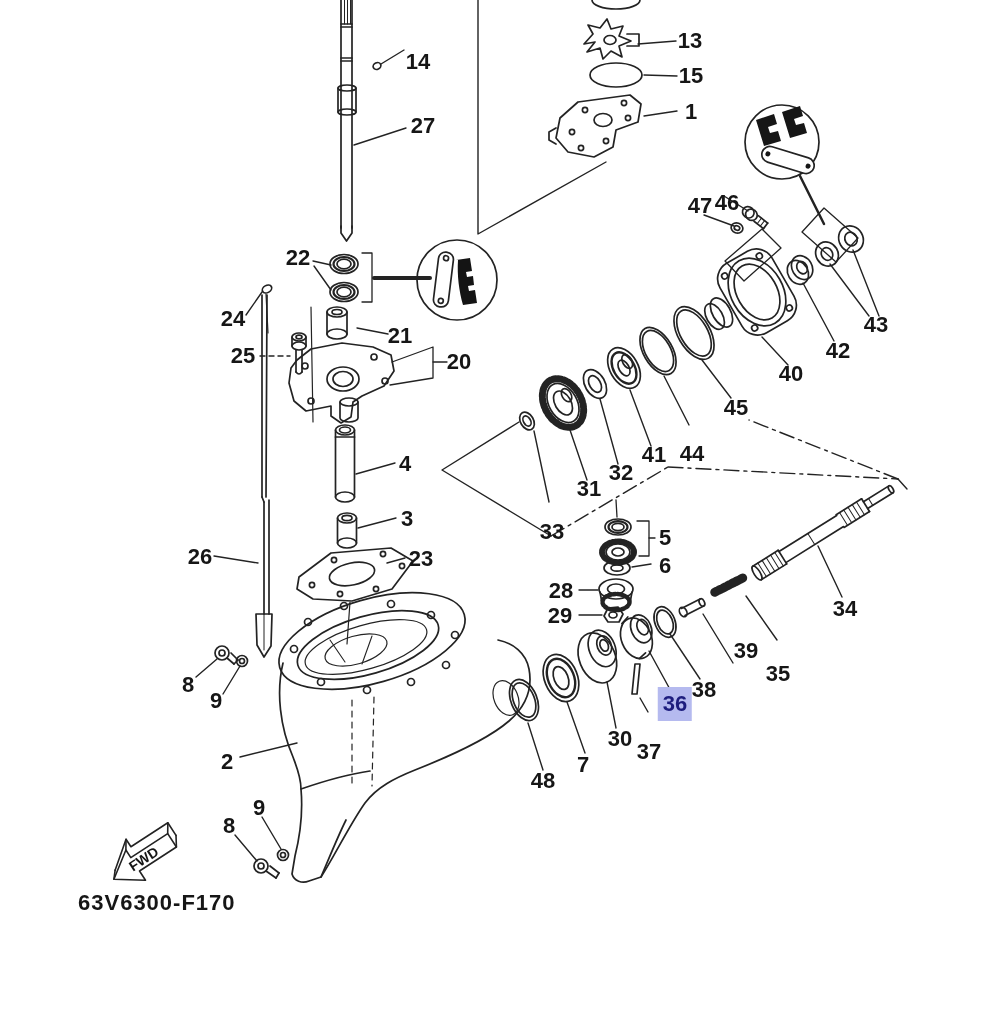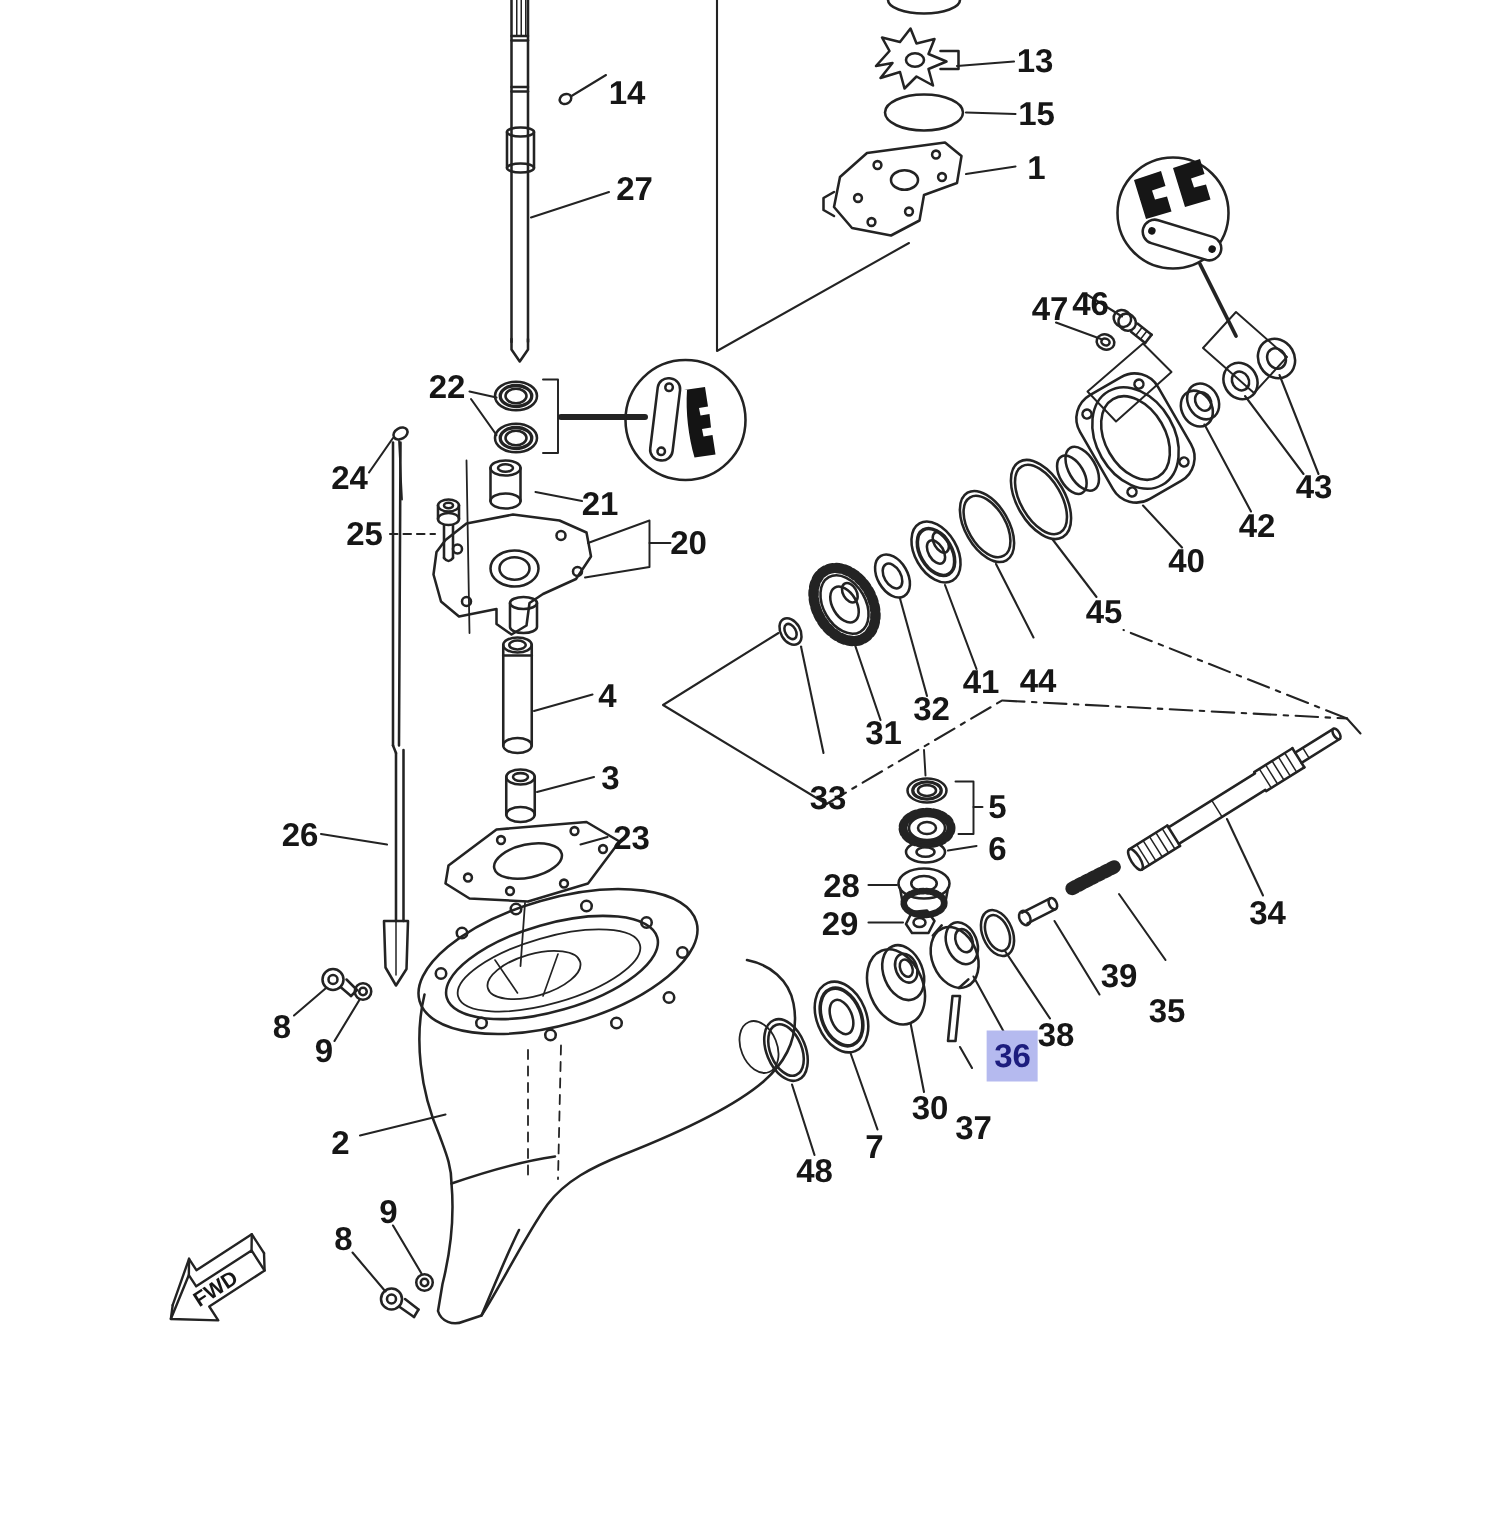--- a/index.html
+++ b/index.html
@@ -473,14 +473,15 @@
       <div class="part-label" style="left: 620px; top: 739px;">30</div>
       <div class="part-label" style="left: 583px; top: 765px;">7</div>
       <div class="part-label" style="left: 543px; top: 781px;">48</div>
       <div class="part-label" style="left: 227px; top: 762px;">2</div>
       <div class="part-label" style="left: 188px; top: 685px;">8</div>
       <div class="part-label" style="left: 216px; top: 701px;">9</div>
       <div class="part-label" style="left: 259px; top: 808px;">9</div>
       <div class="part-label" style="left: 229px; top: 826px;">8</div>
     </div>
 
+<div id="drawing-code">63V6300-F170</div>
 
 </div>
 
 </body></html>

